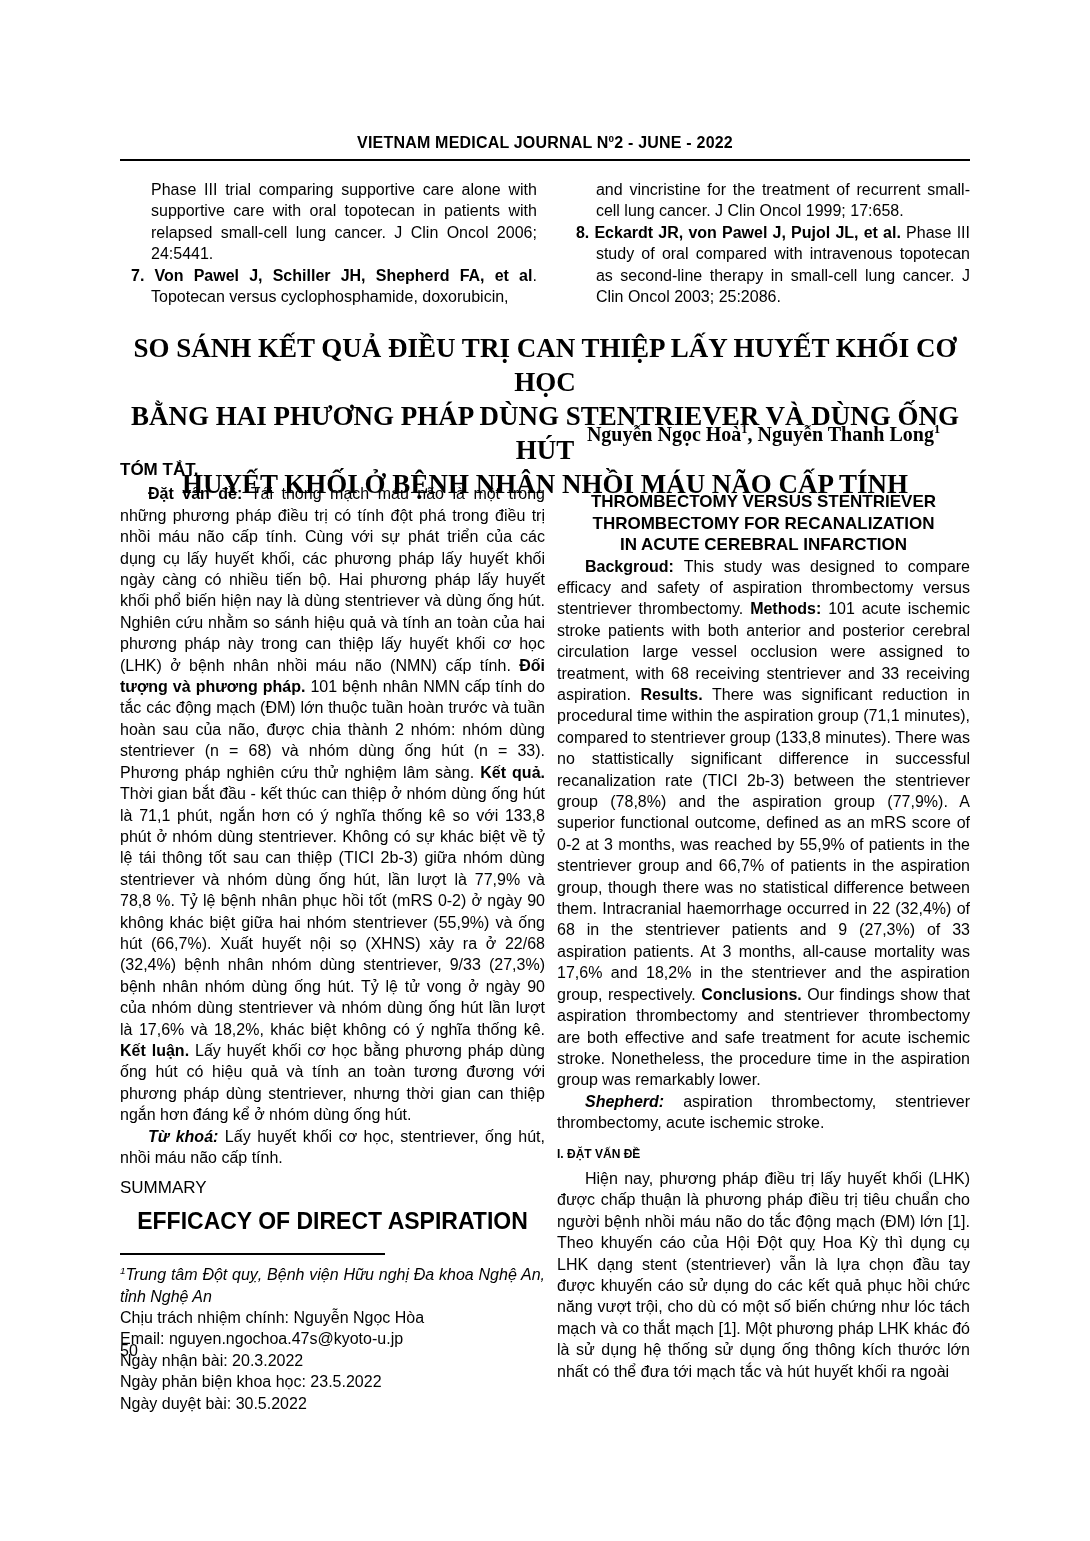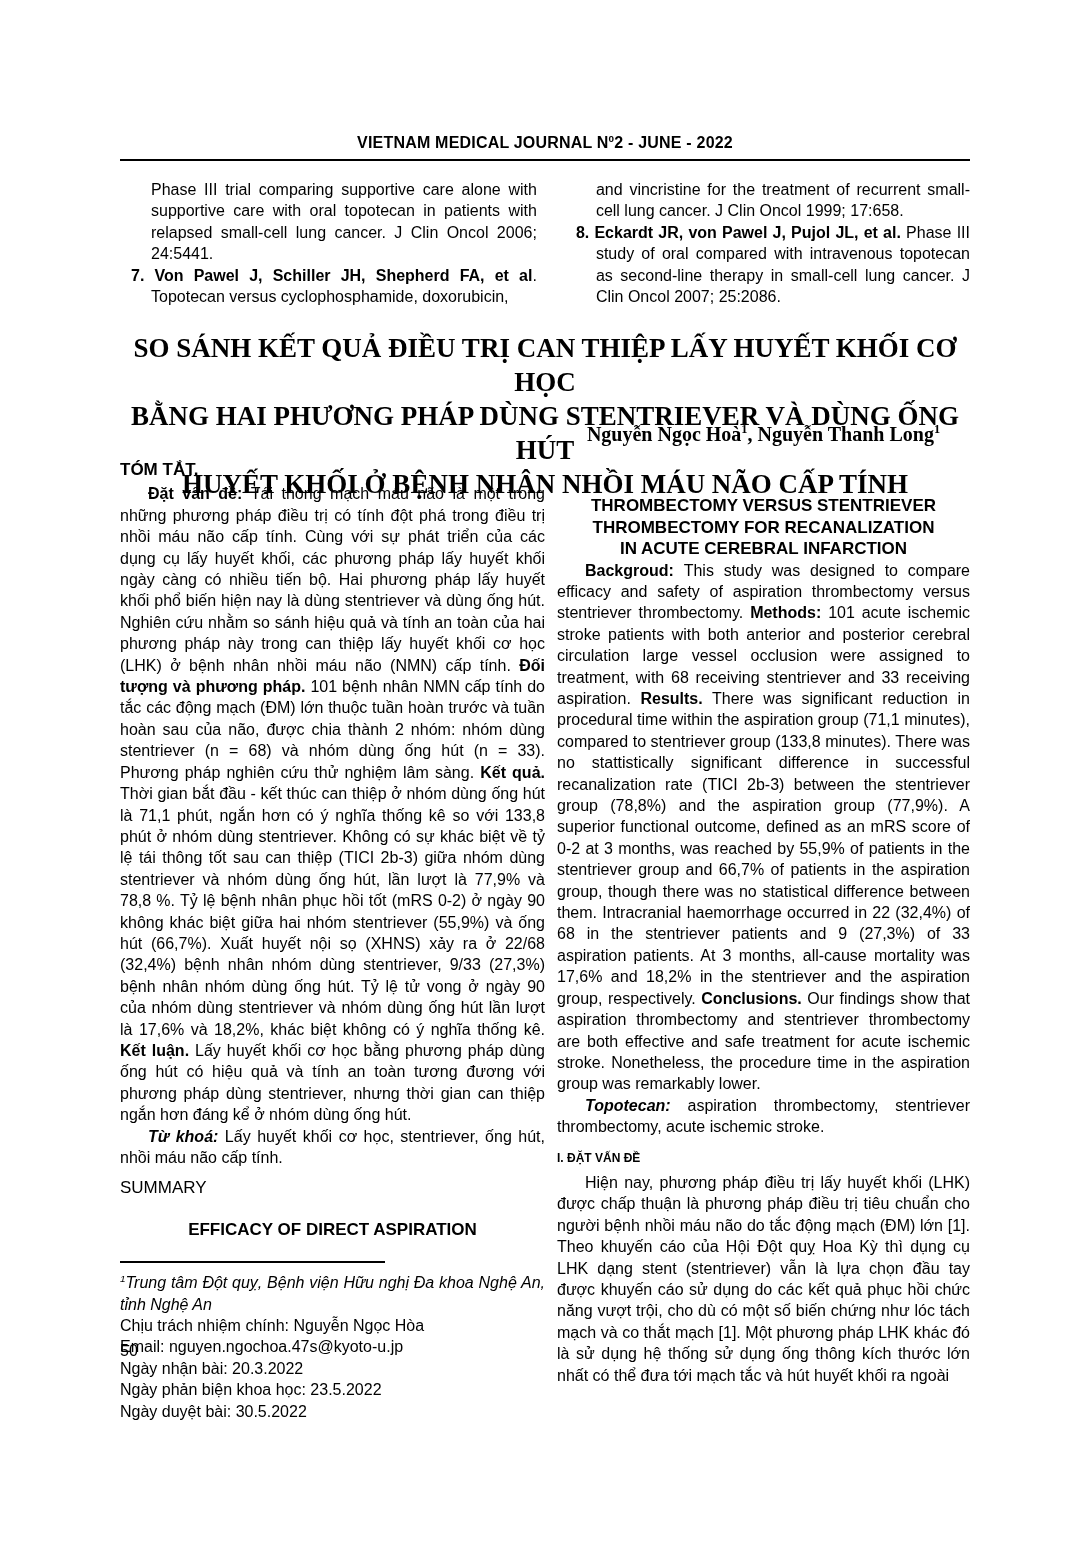--- a/index.html
+++ b/index.html
@@ -32,21 +32,21 @@
     font-family:"Liberation Serif","DejaVu Serif",serif; font-weight:bold; font-size:20px;
   }
   .cols {
     position:absolute; top:459px; left:120px; width:850px;
     display:flex; gap:12px; font-size:16px; line-height:21.4px;align-items:center;
   }
   .col-l { width:425px; } .col-r { width:413px; }
   .tomtat { font-size:17px; font-weight:bold; margin:0 0 3px 0; }
   p.just { margin:0; text-align:justify; text-indent:28px; }
   .summary-h { font-size:17px; font-weight:normal; margin-top:9px; }
-  .summary-sub { font-size:17px; font-weight:bold; text-align:center; margin-top:20px; }
+  .summary-sub { font-size:23px; font-weight:bold; text-align:center; margin-top:12px; }
   .fn-rule { width:265px; height:2px; background:#000; margin:21px 0 9px 0; }
   .fn-aff { margin:0; text-align:justify; font-style:italic; }
   .fn-line { margin:0; }
   .entitle { font-size:17px; font-weight:bold; text-align:center; line-height:21.5px; }
   .sec-h { font-size:12px; font-weight:bold; margin:10px 0 3px 0; }
   .pageno { position:absolute; left:120px; top:1342px; font-size:16px;text-align:center; }
 </style>
 </head>
 <body>
 
@@ -55,21 +55,21 @@
   <div class="header"><span>VIETNAM MEDICAL JOURNAL N</span><sup>0</sup><span>2 - JUNE - 2022</span></div>
   <div class="header-rule"></div>
 
   <div class="refs">
     <div class="col-a">
       <p class="ref-cont">Phase III trial comparing supportive care alone with supportive care with oral topotecan in patients with relapsed small-cell lung cancer. J Clin Oncol 2006; 24:5441.</p>
       <p class="ref-item"><span style="font-weight: bold;">7. Von Pawel J, Schiller JH, Shepherd FA, et al</span><span>. Topotecan versus cyclophosphamide, doxorubicin,</span></p>
     </div>
     <div class="col-b">
       <p class="ref-cont">and vincristine for the treatment of recurrent small-cell lung cancer. J Clin Oncol 1999; 17:658.</p>
-      <p class="ref-item"><span style="font-weight: bold;">8. Eckardt JR, von Pawel J, Pujol JL, et al.</span><span> Phase III study of oral compared with intravenous topotecan as second-line therapy in small-cell lung cancer. J Clin Oncol 2007; 25:2086.</span></p>
+      <p class="ref-item"><span style="font-weight: bold;">8. Eckardt JR, von Pawel J, Pujol JL, et al.</span><span> Phase III study of oral compared with intravenous topotecan as second-line therapy in small-cell lung cancer. J Clin Oncol 2003; 25:2086.</span></p>
     </div>
   </div>
 
   <div class="title-block">
     <div>SO SÁNH KẾT QUẢ ĐIỀU TRỊ CAN THIỆP LẤY HUYẾT KHỐI CƠ HỌC</div>
     <div>BẰNG HAI PHƯƠNG PHÁP DÙNG STENTRIEVER VÀ DÙNG ỐNG HÚT</div>
     <div>HUYẾT KHỐI Ở BỆNH NHÂN NHỒI MÁU NÃO CẤP TÍNH</div>
   </div>
 
   <div class="authors"><span>Nguyễn Ngọc Hoà</span><sup>1</sup><span>, Nguyễn Thanh Long</span><sup>1</sup></div>
@@ -91,21 +91,21 @@
       <p class="fn-line">Ngày duyệt bài: 30.5.2022</p>
     </div>
 
     <div class="col-r">
       <div class="entitle">
         <div>THROMBECTOMY VERSUS STENTRIEVER</div>
         <div>THROMBECTOMY FOR RECANALIZATION</div>
         <div>IN ACUTE CEREBRAL INFARCTION</div>
       </div>
       <p class="just"><span style="font-weight: bold;">Backgroud: </span><span>This study was designed to compare efficacy and safety of aspiration thrombectomy versus stentriever thrombectomy. </span><span style="font-weight: bold;">Methods: </span><span>101 acute ischemic stroke patients with both anterior and posterior cerebral circulation large vessel occlusion were assigned to treatment, with 68 receiving stentriever and 33 receiving aspiration. </span><span style="font-weight: bold;">Results.</span><span> There was significant reduction in procedural time within the aspiration group (71,1 minutes), compared to stentriever group (133,8 minutes). There was no stattistically significant difference in successful recanalization rate (TICI 2b-3) between the stentriever group (78,8%) and the aspiration group (77,9%). A superior functional outcome, defined as an mRS score of 0-2 at 3 months, was reached by 55,9% of patients in the stentriever group and 66,7% of patients in the aspiration group, though there was no statistical difference between them. Intracranial haemorrhage occurred in 22 (32,4%) of 68 in the stentriever patients and 9 (27,3%) of 33 aspiration patients. At 3 months, all-cause mortality was 17,6% and 18,2% in the stentriever and the aspiration group, respectively. </span><span style="font-weight: bold;">Conclusions.</span><span> Our findings show that aspiration thrombectomy and stentriever thrombectomy are both effective and safe treatment for acute ischemic stroke. Nonetheless, the procedure time in the aspiration group was remarkably lower.</span></p>
-      <p class="just"><span style="font-weight: bold; font-style: italic;">Topotecan: </span><span>aspiration thrombectomy, stentriever thrombectomy, acute ischemic stroke.</span></p>
+      <p class="just"><span style="font-weight: bold; font-style: italic;">Shepherd: </span><span>aspiration thrombectomy, stentriever thrombectomy, acute ischemic stroke.</span></p>
       <div class="sec-h">I. ĐẶT VẤN ĐỀ</div>
       <p class="just">Hiện nay, phương pháp điều trị lấy huyết khối (LHK) được chấp thuận là phương pháp điều trị tiêu chuẩn cho người bệnh nhồi máu não do tắc động mạch (ĐM) lớn [1]. Theo khuyến cáo của Hội Đột quỵ Hoa Kỳ thì dụng cụ LHK dạng stent (stentriever) vẫn là lựa chọn đầu tay được khuyến cáo sử dụng do các kết quả phục hồi chức năng vượt trội, cho dù có một số biến chứng như lóc tách mạch và co thắt mạch [1]. Một phương pháp LHK khác đó là sử dụng hệ thống sử dụng ống thông kích thước lớn nhất có thể đưa tới mạch tắc và hút huyết khối ra ngoài</p>
     </div>
 
   </div>
 
   <div class="pageno">50</div>
 
 </div>
 

